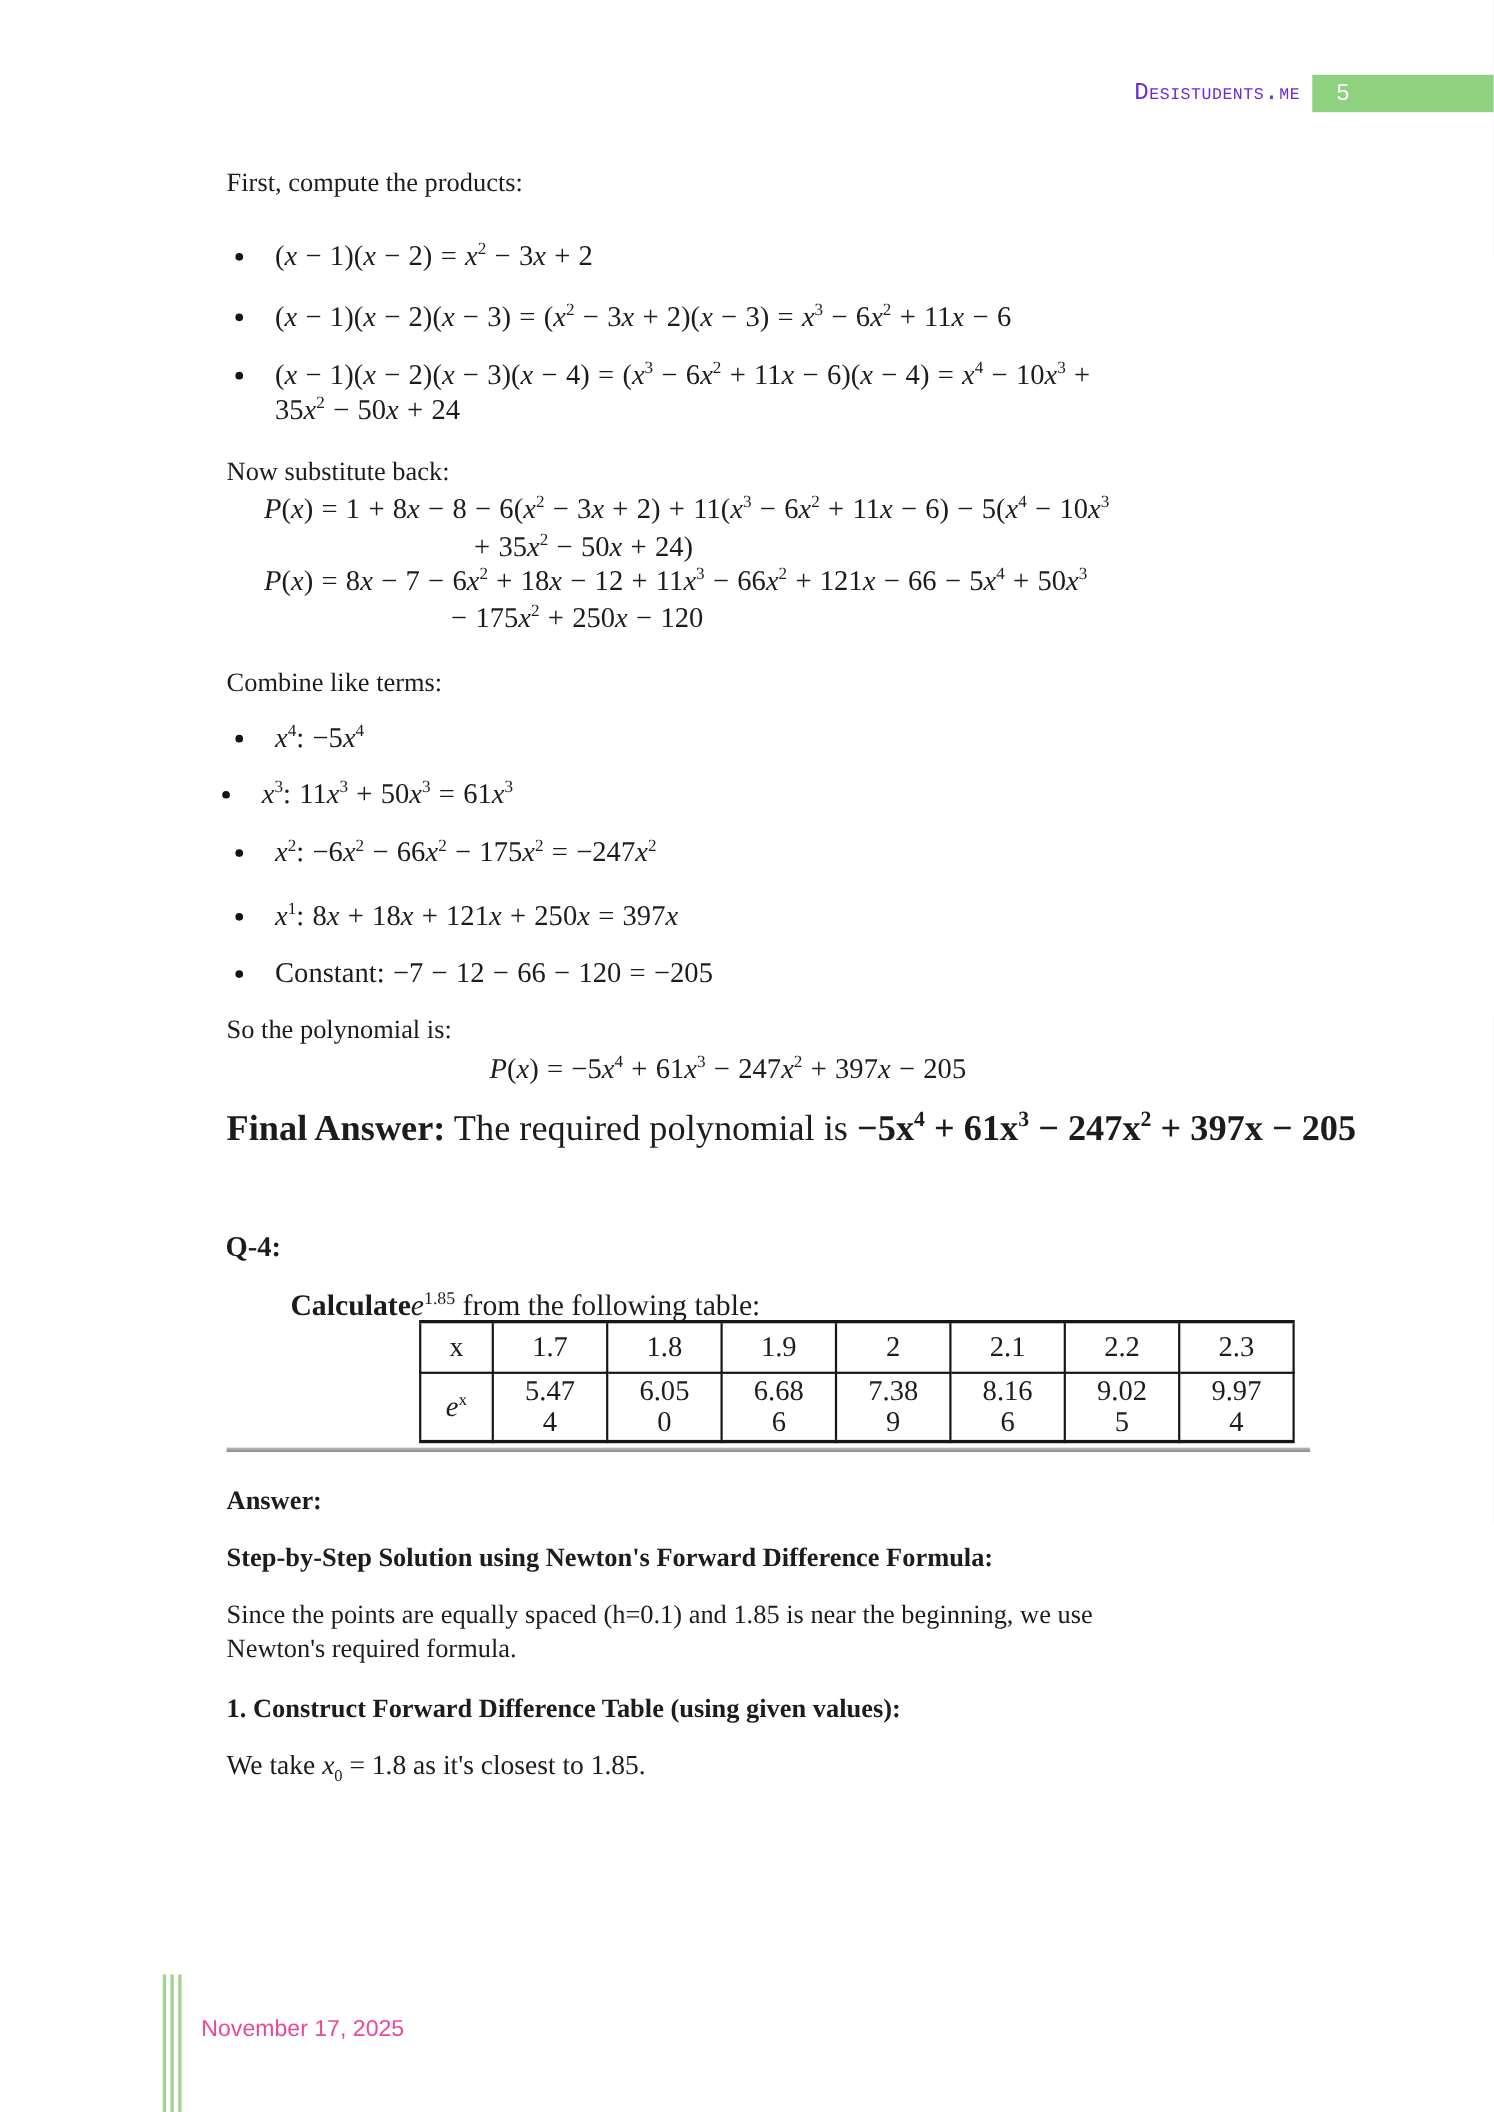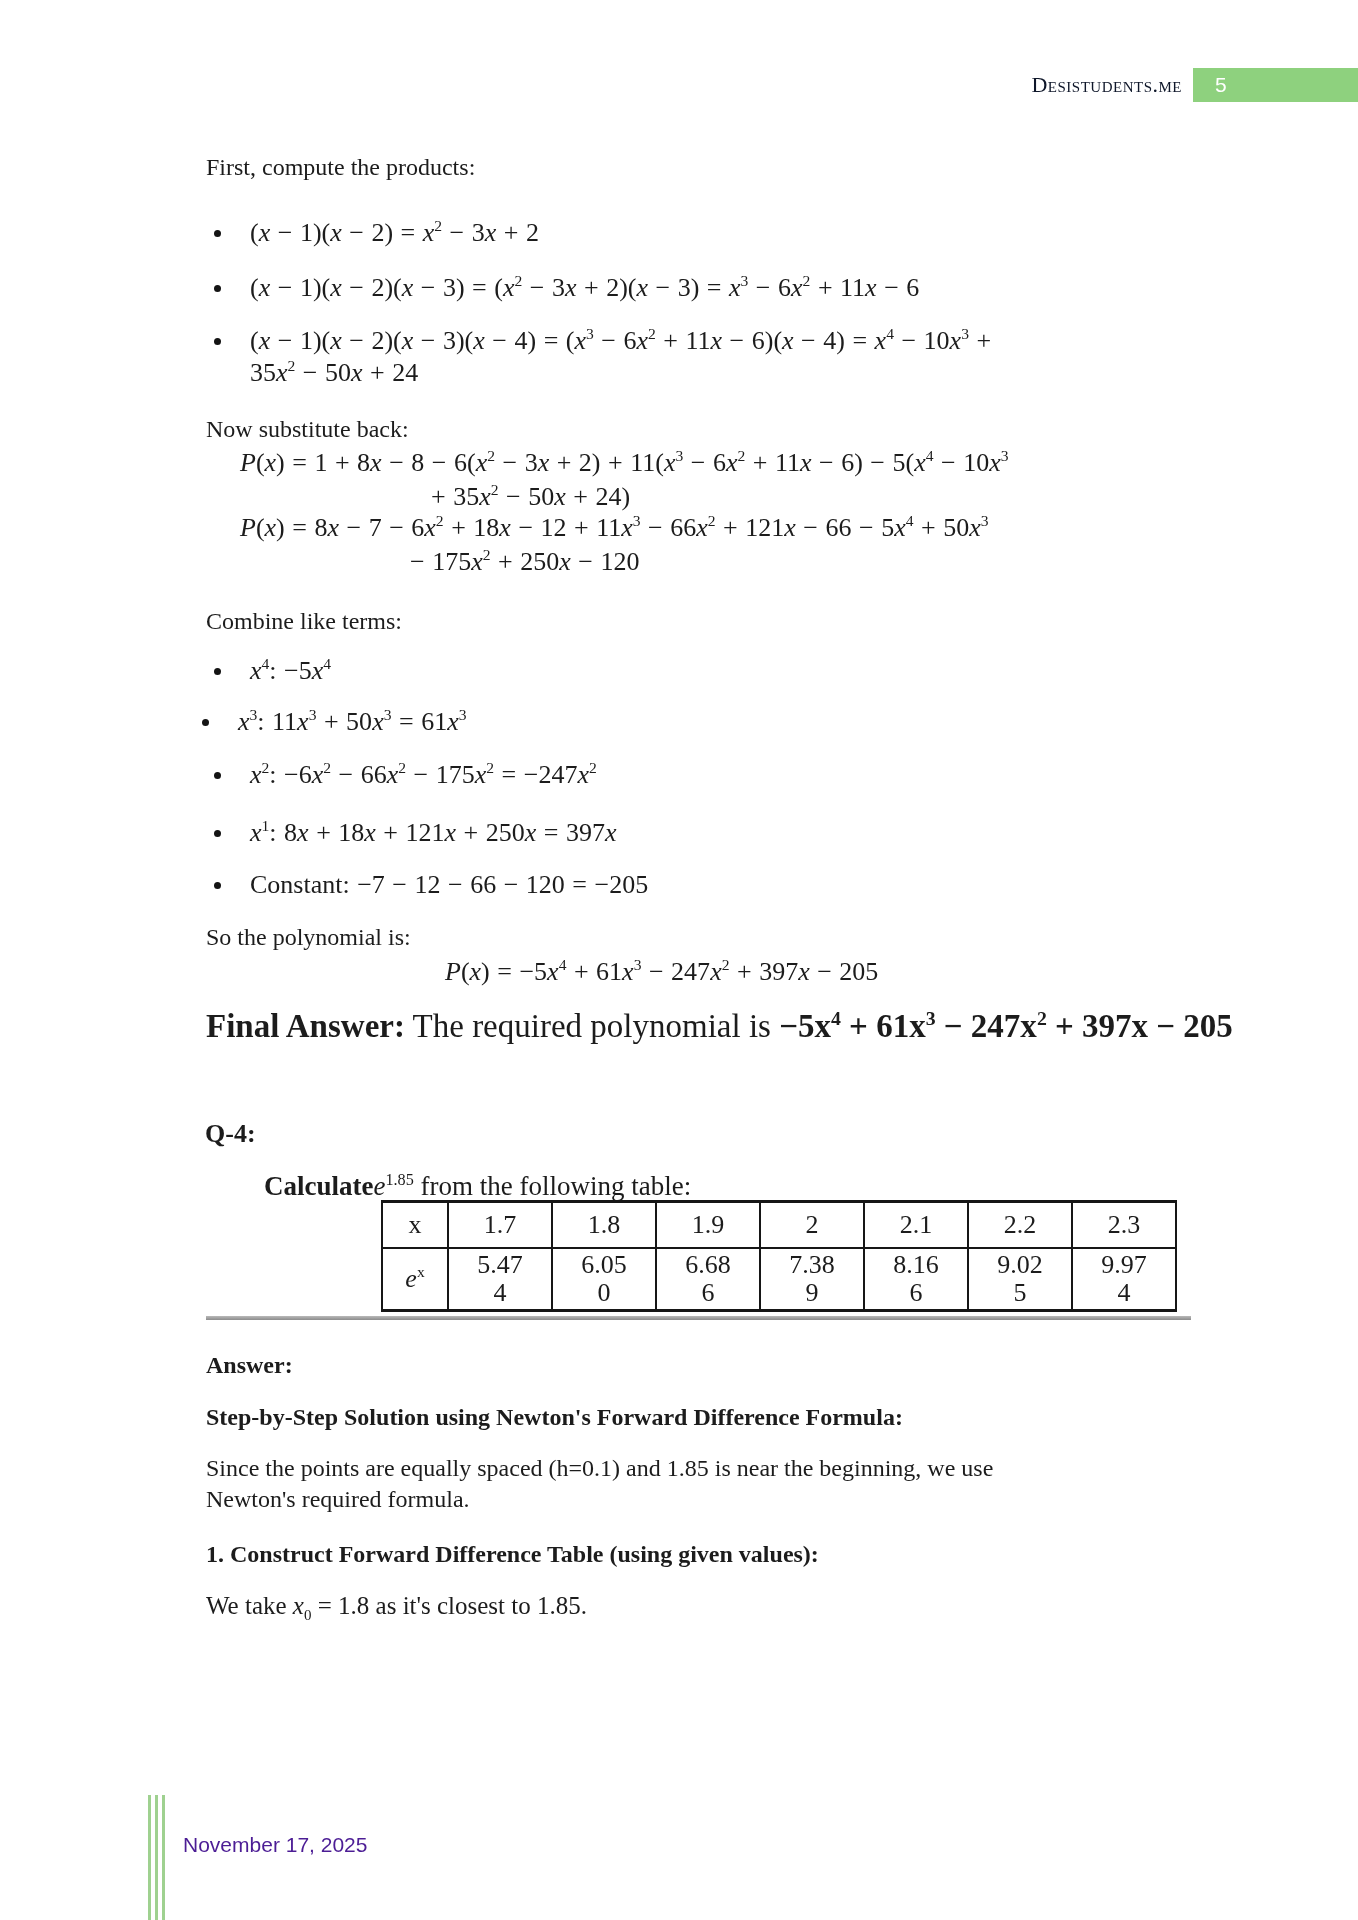--- a/index.html
+++ b/index.html
@@ -8,24 +8,24 @@
     width:1358px;height:1920px;
     margin:0 auto;
     background:#ffffff;
     overflow:hidden;
     font-family:"Liberation Serif","DejaVu Serif",serif;
     color:#1c1c1c;
   }
   .abs{position:absolute;white-space:nowrap;}
   
   .brand{
-    font-family:Liberation Serif, serif;
+    font-family:Liberation Mono, monospace;
     font-variant:small-caps;
     font-size:22px;line-height:26px;
-    color:#0f172a;letter-spacing:0.5px;
+    color:#6d28d9;letter-spacing:0.5px;
   }
   .pagebox{
     width:165px;height:34px;
     font-family:"Liberation Sans","DejaVu Sans",sans-serif;
     font-size:21px;line-height:34px;color:#ffffff;
     padding-left:22px;box-sizing:border-box;
   }
   
   .t24{font-size:24px;line-height:30px;}
   .t24b{font-size:24px;line-height:30px;font-weight:bold;}
@@ -53,21 +53,21 @@
   td.c0{width:64px;}
   td.cn{width:102px;}
   tr.r1 td{height:40px;}
   tr.r2 td{height:56px;}
   
   .rule{height:4px;background:linear-gradient(to bottom,#b9b9b9,#8c8c8c);}
   
   .bars span{display:inline-block;width:3px;height:125px;margin-right:4px;background:#9fd190;}
   .date{
     font-family:"Liberation Sans","DejaVu Sans",sans-serif;
-    font-size:21px;line-height:28px;color:#4c1d95;
+    font-size:21px;line-height:28px;color:#ec4899;
   }
 </style>
 </head>
 <body>
 
 <div class="page">
 
   <div class="abs brand" style="top:72px;right:176px;">Desistudents.me</div>
   <div class="abs pagebox" style="left:1193px;top:68px;background:#8ed17e;">
     <span>5</span>

